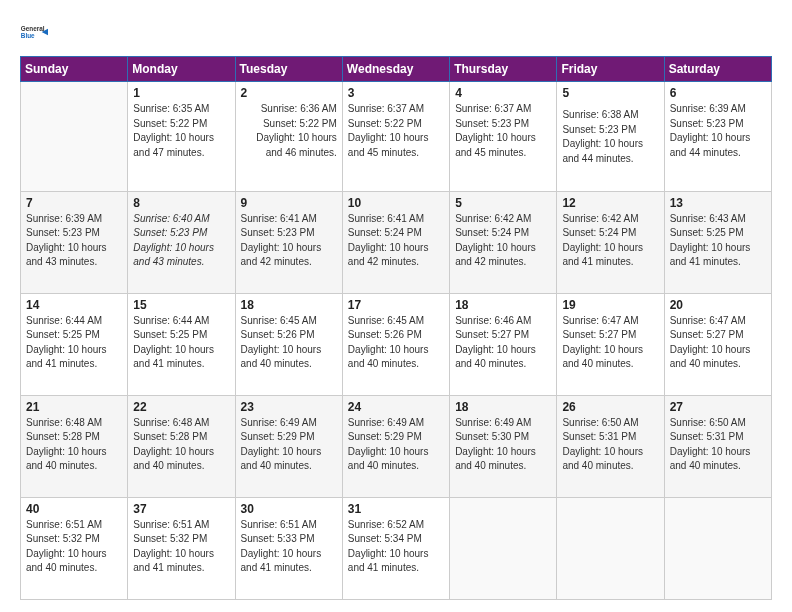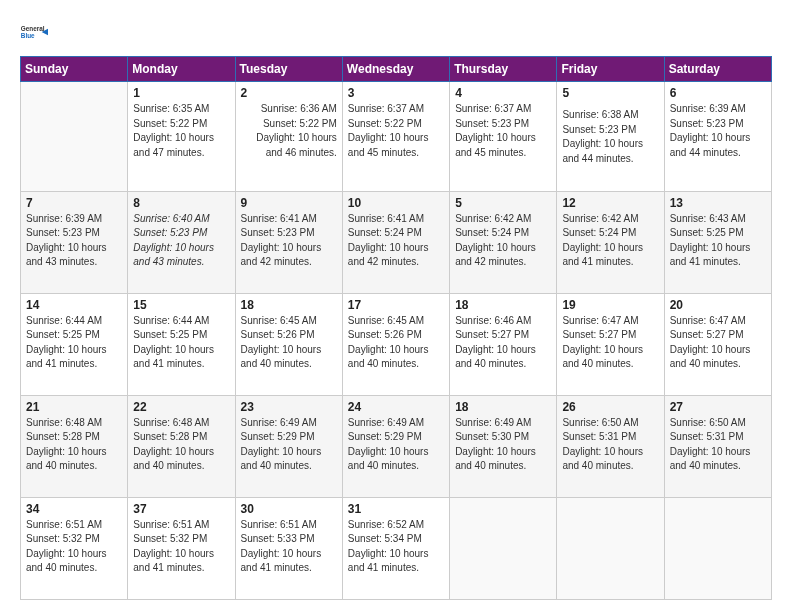--- a/index.html
+++ b/index.html
@@ -316,21 +316,21 @@
           <td>
             <span class="day-num">27</span>
             <div class="day-info" style="white-space: pre-line;">Sunrise: 6:50 AM
 Sunset: 5:31 PM
 Daylight: 10 hours
 and 40 minutes.</div>
           </td>
         </tr>
         <tr class="row-white">
           <td>
-            <span class="day-num">34</span>
+            <span class="day-num">40</span>
             <div class="day-info" style="white-space: pre-line;">Sunrise: 6:51 AM
 Sunset: 5:32 PM
 Daylight: 10 hours
 and 40 minutes.</div>
           </td>
           <td>
             <span class="day-num">37</span>
             <div class="day-info" style="white-space: pre-line;">Sunrise: 6:51 AM
 Sunset: 5:32 PM
 Daylight: 10 hours

